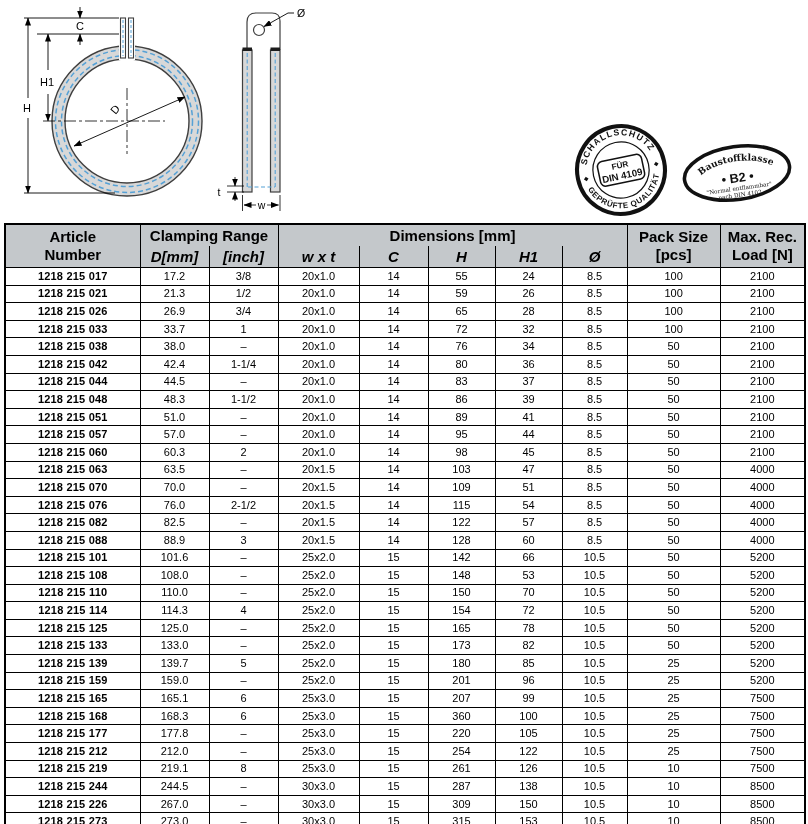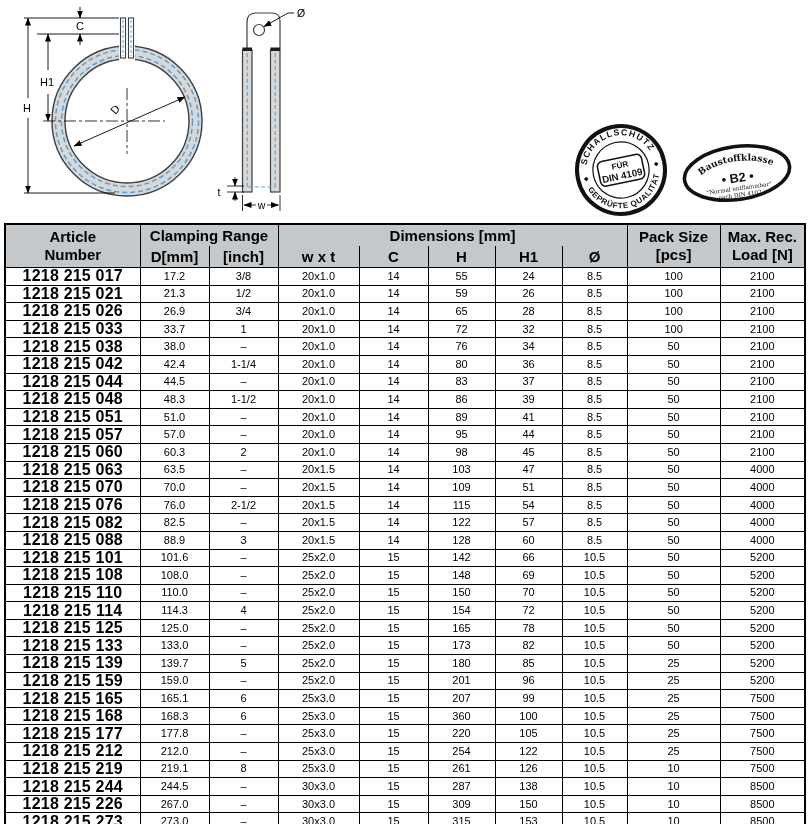--- a/index.html
+++ b/index.html
@@ -7,23 +7,23 @@
         font-family:"Liberation Sans",sans-serif;color:#000;}
   .drawing{position:absolute;left:0;top:0;}
   .stamp-round{position:absolute;left:574px;top:123px;}
   .stamp-oval{position:absolute;left:681px;top:143px;}
   table.spec{position:absolute;left:4px;top:223px;width:800px;border-collapse:collapse;
              table-layout:fixed;}
   table.spec{border:2px solid #000;}
   table.spec th, table.spec td{border:1px solid #000;padding:0;text-align:center;vertical-align:middle;}
   table.spec thead th{background:var(--header_bg);font-size:15px;font-weight:bold;
                       border-top:none;border-bottom:none;line-height:1.2;height:21px;}
-  table.spec thead tr.sub th{height:21px;}
+  table.spec thead tr.sub th{height:21px;font-style:italic;}
   table.spec tbody td{height:16.6px;font-size:11px;line-height:1;background:#fff;}
-  table.spec tbody td.article{font-weight:bold;font-size:16px;letter-spacing:0.2px;}
+  table.spec tbody td.article{font-weight:bold;font-size:11px;letter-spacing:0.2px;}
   svg text{font-family:"Liberation Sans",sans-serif;}
   .serifTxt{font-family:"DejaVu Serif",serif;}
 </style>
 </head>
 <body>
 
 <div class="page">
 
   <svg class="drawing" width="320" height="222" viewBox="0 0 320 222">
     <defs>
@@ -385,21 +385,21 @@
           <td>50</td>
           <td>5200</td>
         </tr>
         <tr>
           <td class="article">1218 215 108</td>
           <td>108.0</td>
           <td>–</td>
           <td>25x2.0</td>
           <td>15</td>
           <td>148</td>
-          <td>69</td>
+          <td>53</td>
           <td>10.5</td>
           <td>50</td>
           <td>5200</td>
         </tr>
         <tr>
           <td class="article">1218 215 110</td>
           <td>110.0</td>
           <td>–</td>
           <td>25x2.0</td>
           <td>15</td>

